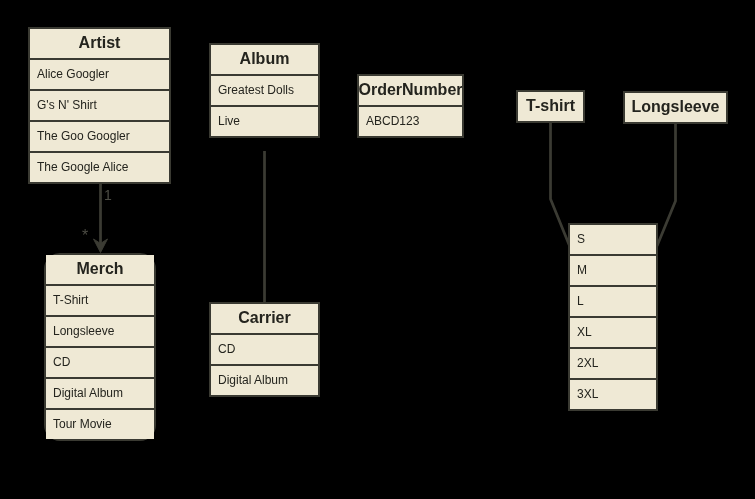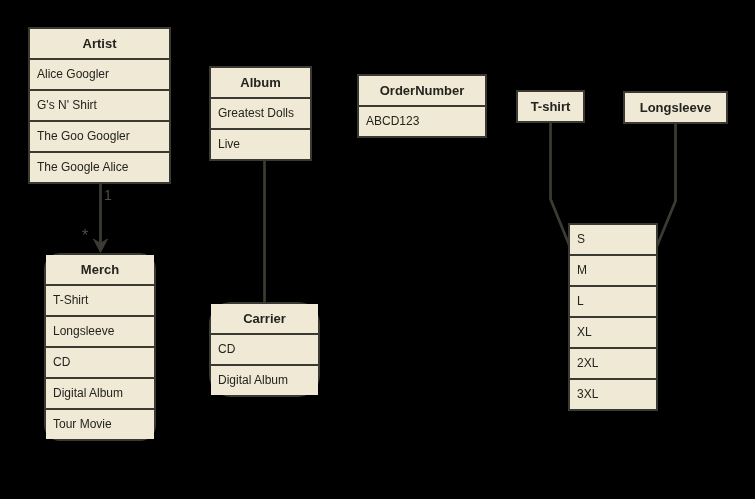--- a/index.html
+++ b/index.html
@@ -48,21 +48,21 @@
     align-items: center;
     padding: 0 7px;
     font-size: 12px;
     white-space: nowrap;
     overflow: hidden;
   }
   .cell + .cell { margin-top: 2.5px; }
   .entity-header {
     justify-content: center;
     font-weight: bold;
-    font-size: 13px;
+    font-size: 16px;
     padding: 0 13px;
   }
 </style>
 </head>
 <body>
 
 <div id="canvas">
 
   <svg id="edges-layer" viewBox="0 0 755 499" xmlns="http://www.w3.org/2000/svg">
     <path class="edge" d="M100.5 182 V 248"></path>
@@ -85,33 +85,33 @@
 
   <div class="entity" style="left:44px; top:253px; width:112px;border-radius:16px;">
     <div class="cell entity-header">Merch</div>
     <div class="cell">T-Shirt</div>
     <div class="cell">Longsleeve</div>
     <div class="cell">CD</div>
     <div class="cell">Digital Album</div>
     <div class="cell">Tour Movie</div>
   </div>
 
-  <div class="entity" style="left:209px; top:66px; width:103px;">
+  <div class="entity" style="left:209px; top:43px; width:111px;">
     <div class="cell entity-header">Album</div>
     <div class="cell">Greatest Dolls</div>
     <div class="cell">Live</div>
   </div>
 
-  <div class="entity" style="left:209px; top:302px; width:111px;border-radius:22px;">
+  <div class="entity" style="left:209px; top:302px; width:111px;">
     <div class="cell entity-header">Carrier</div>
     <div class="cell">CD</div>
     <div class="cell">Digital Album</div>
   </div>
 
-  <div class="entity" style="left:357px; top:74px; width:130px;">
+  <div class="entity" style="left:357px; top:74px; width:107px;">
     <div class="cell entity-header">OrderNumber</div>
     <div class="cell">ABCD123</div>
   </div>
 
   <div class="entity" style="left:516px; top:90px; width:69px;">
     <div class="cell entity-header">T-shirt</div>
   </div>
 
   <div class="entity" style="left:623px; top:91px; width:105px;">
     <div class="cell entity-header">Longsleeve</div>

